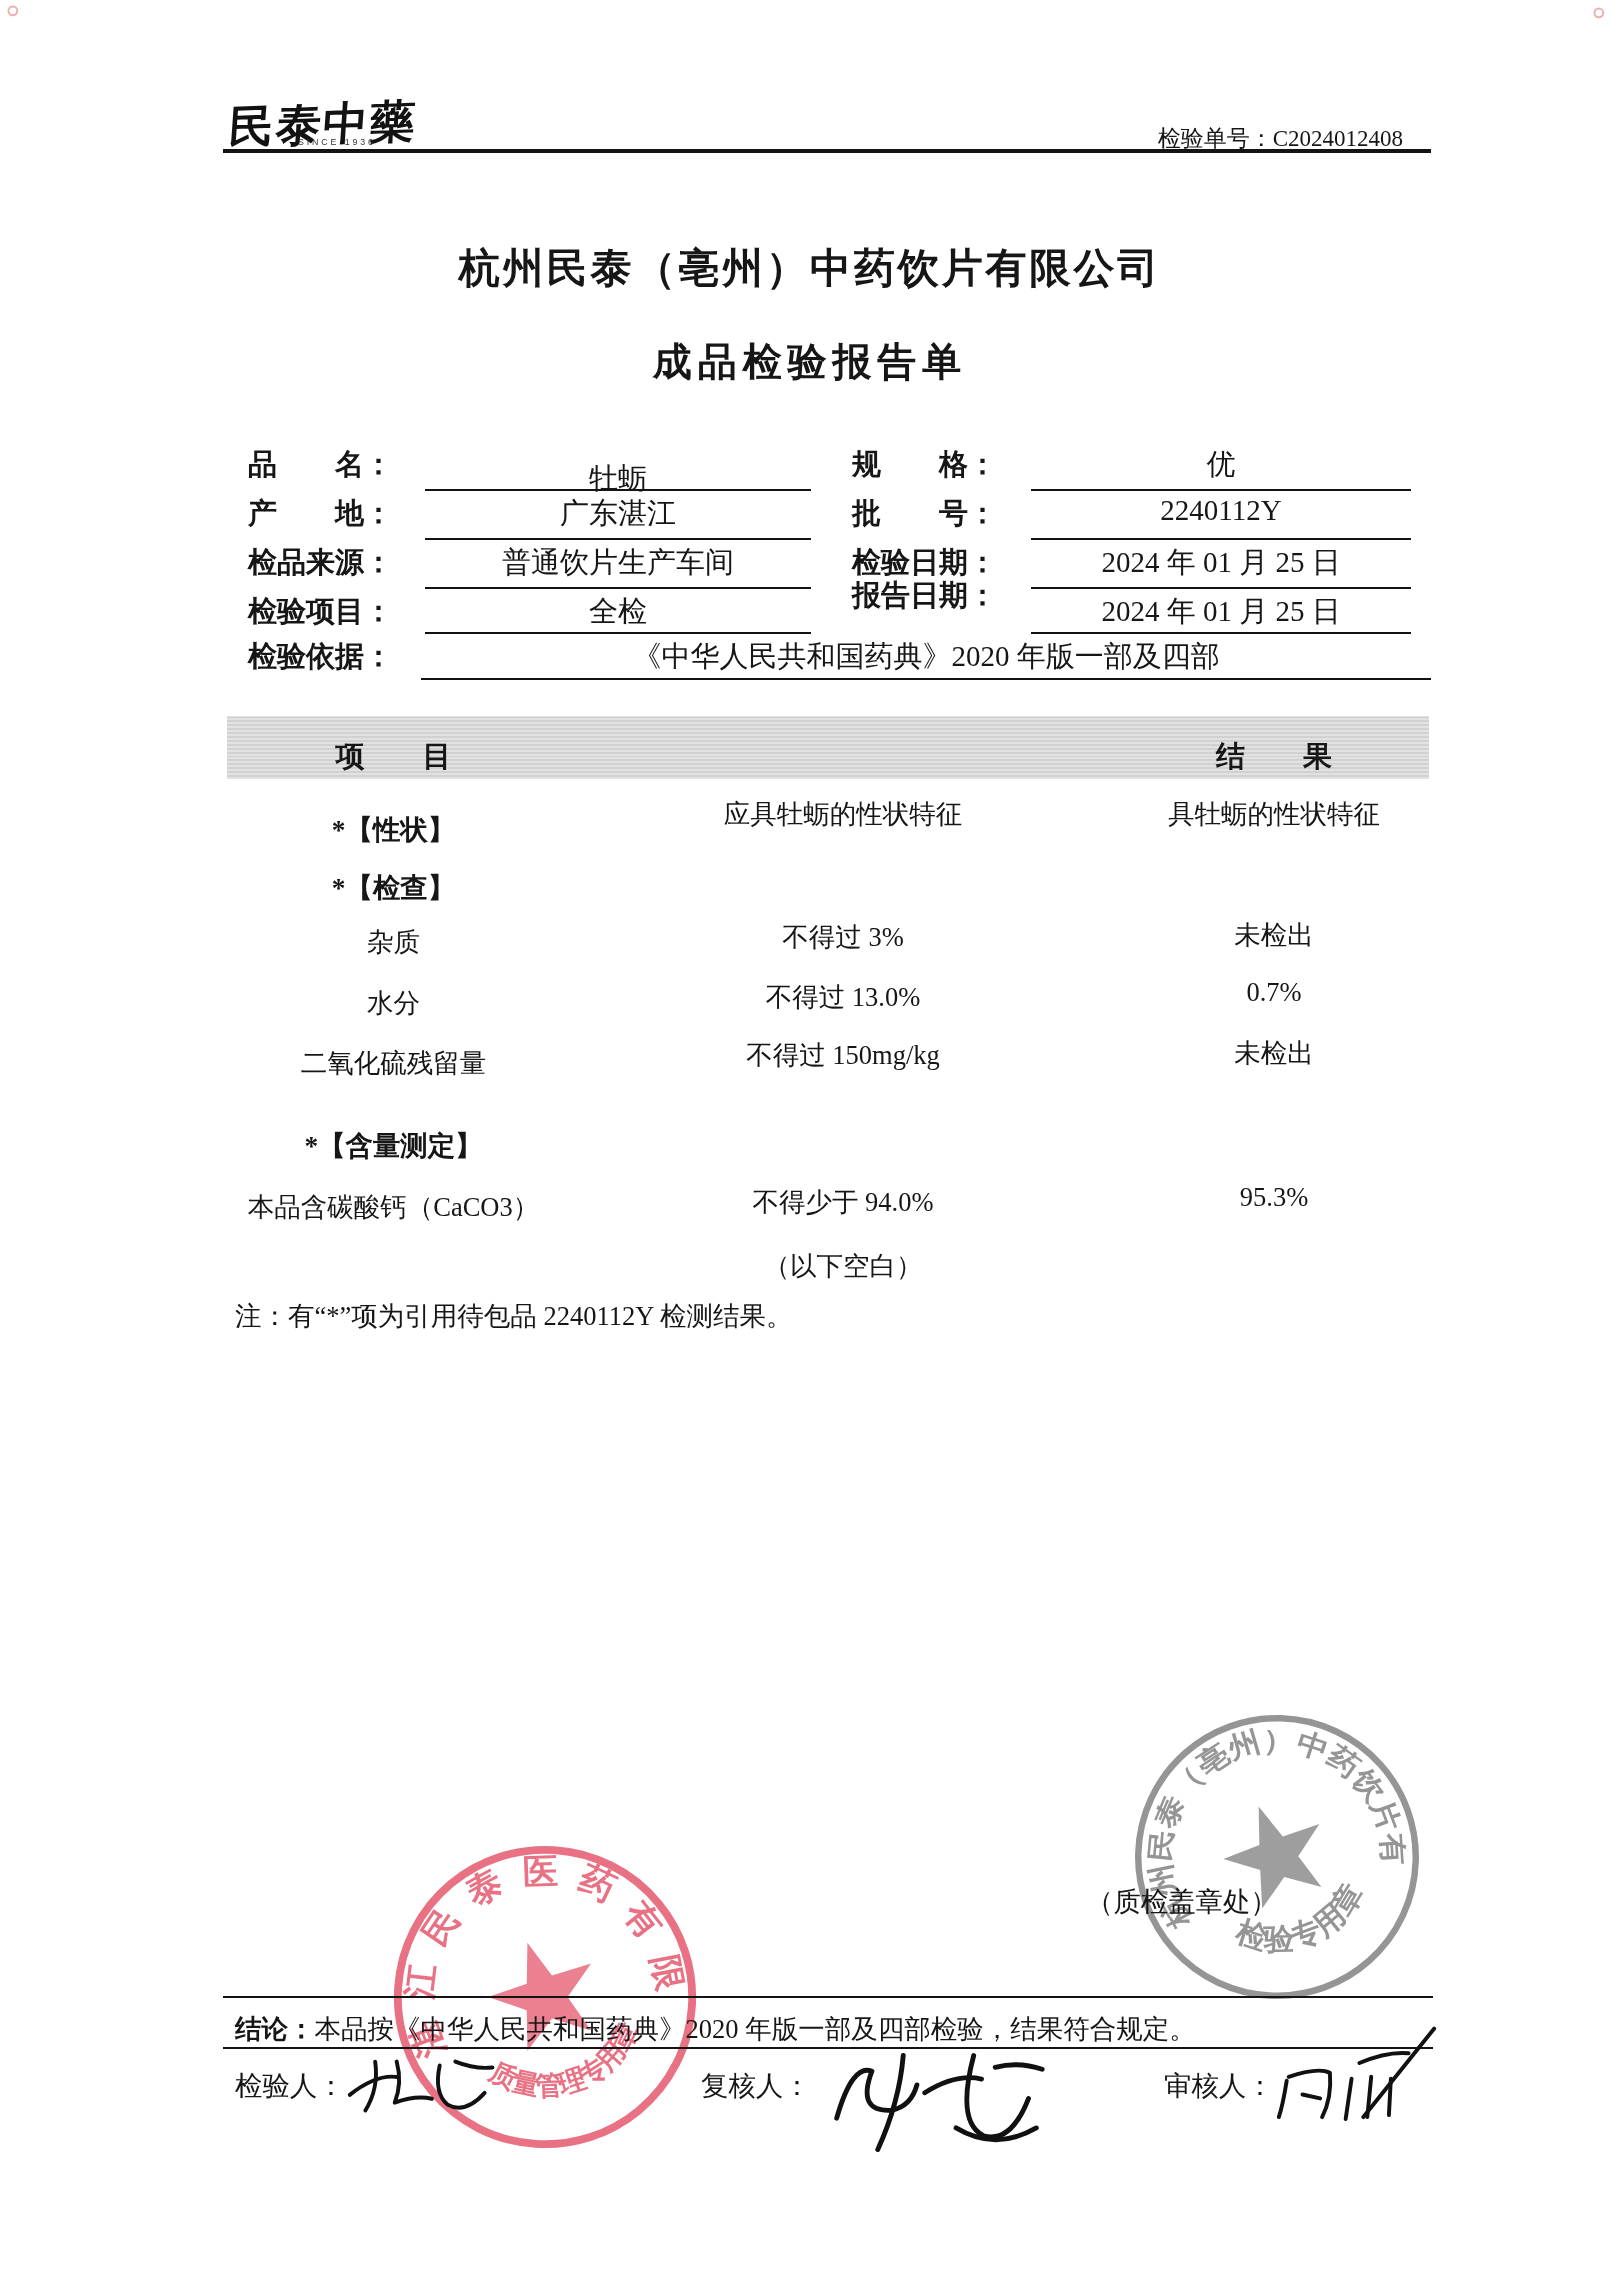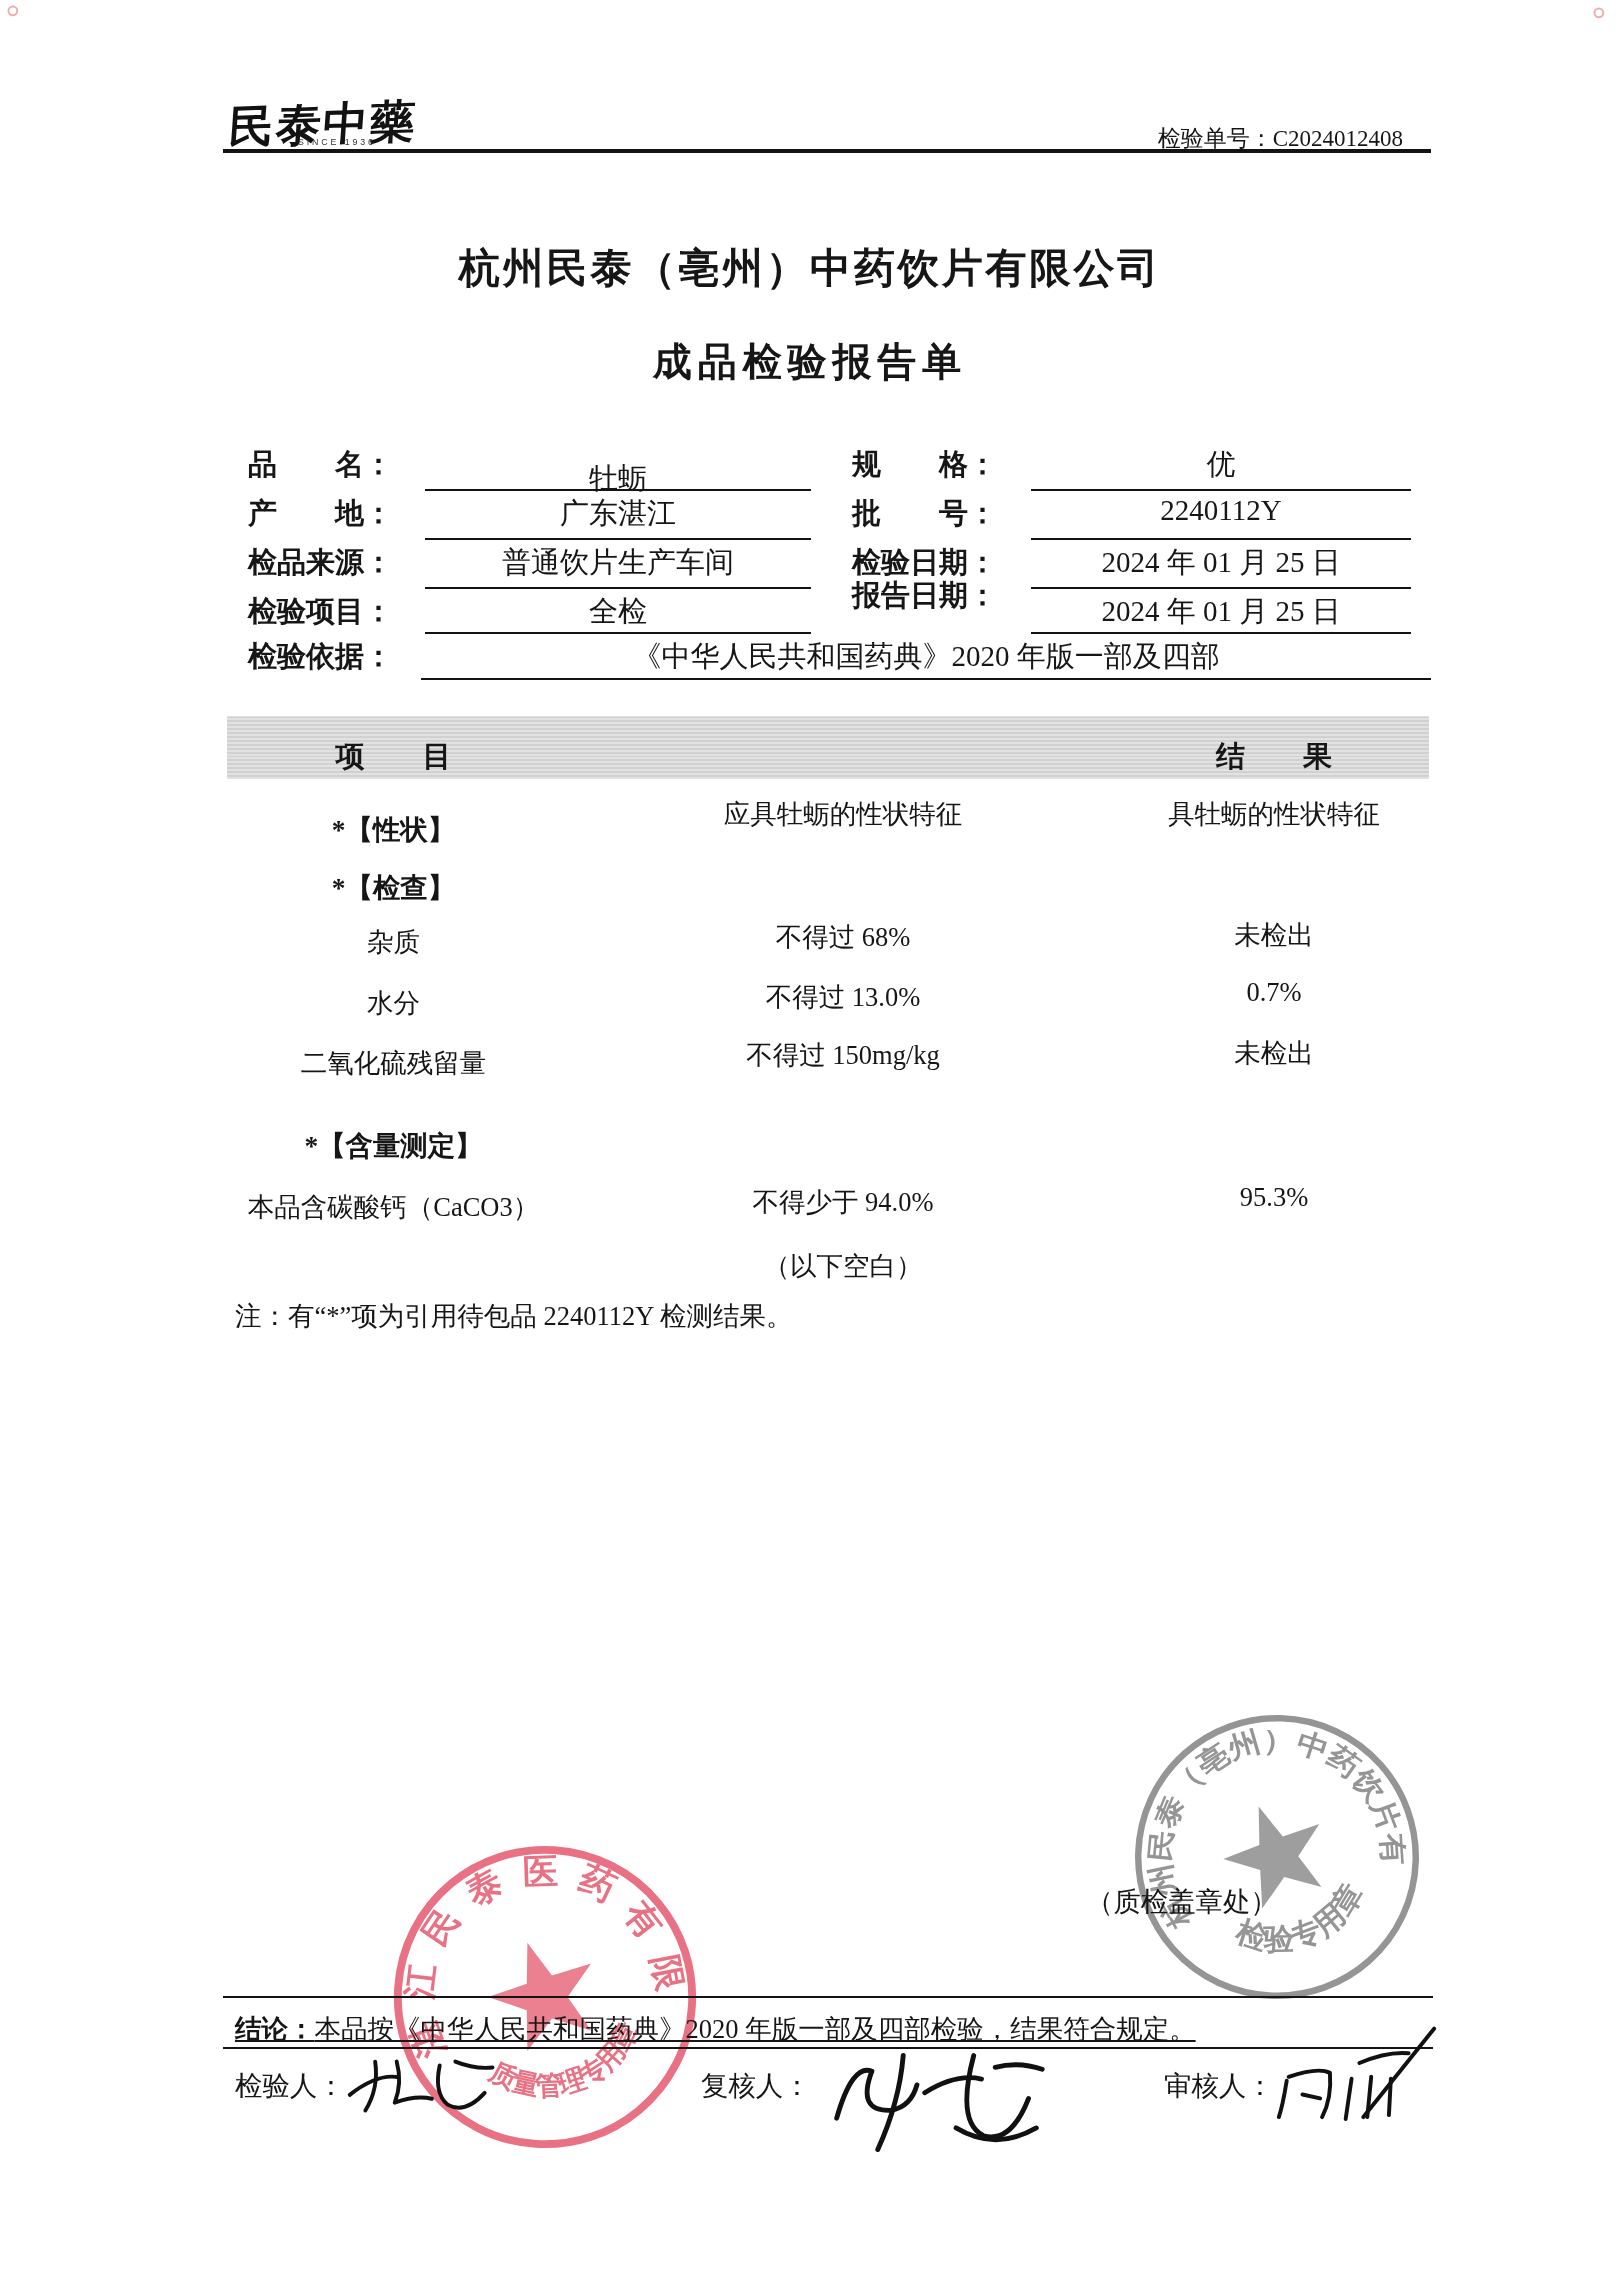--- a/index.html
+++ b/index.html
@@ -58,21 +58,21 @@
   
   .stamp{mix-blend-mode:multiply;}
   .stamp svg{display:block;}
   .stamp-red{left:388px;top:1840px;transform:rotate(-18deg);opacity:.84;}
   .stamp-gray{left:1129px;top:1709px;transform:rotate(-20deg);opacity:.9;}
   .stamp text{font-family:"Liberation Serif","DejaVu Serif",serif;font-weight:bold;}
   .place-note{left:1086px;top:1884px;font-size:27.4px;}
   
   .rule-c1{left:223px;top:1996px;width:1210px;}
   .rule-c2{left:223px;top:2047px;width:1210px;}
-  .conclusion{left:235px;top:2011px;font-size:26.5px;white-space:nowrap;text-decoration:underline;}
+  .conclusion{left:235px;top:2011px;font-size:26.5px;white-space:nowrap;}
   .conclusion b{font-weight:bold;}
   .signer{font-size:27.4px;white-space:nowrap;}
   .sig path{fill:none;stroke:#111;stroke-linecap:round;stroke-linejoin:round;}
   .corner{opacity:.45;}
 </style>
 </head>
 <body>
 
 <div class="page">
 
@@ -127,21 +127,21 @@
   <div class="abs th c1" style="top:737px">项　　目</div>
   <div class="abs th c3" style="top:737px">结　　果</div>
 
   <div class="abs cell cell-b c1" style="top:812px">*【性状】</div>
   <div class="abs cell c2" style="top:796px">应具牡蛎的性状特征</div>
   <div class="abs cell c3" style="top:796px">具牡蛎的性状特征</div>
 
   <div class="abs cell cell-b c1" style="top:870px">*【检查】</div>
 
   <div class="abs cell c1" style="top:924px">杂质</div>
-  <div class="abs cell c2" style="top:919px">不得过 68%</div>
+  <div class="abs cell c2" style="top:919px">不得过 3%</div>
   <div class="abs cell c3" style="top:917px">未检出</div>
 
   <div class="abs cell c1" style="top:985px">水分</div>
   <div class="abs cell c2" style="top:979px">不得过 13.0%</div>
   <div class="abs cell c3" style="top:977px">0.7%</div>
 
   <div class="abs cell c1" style="top:1045px">二氧化硫残留量</div>
   <div class="abs cell c2" style="top:1037px">不得过 150mg/kg</div>
   <div class="abs cell c3" style="top:1035px">未检出</div>
 

